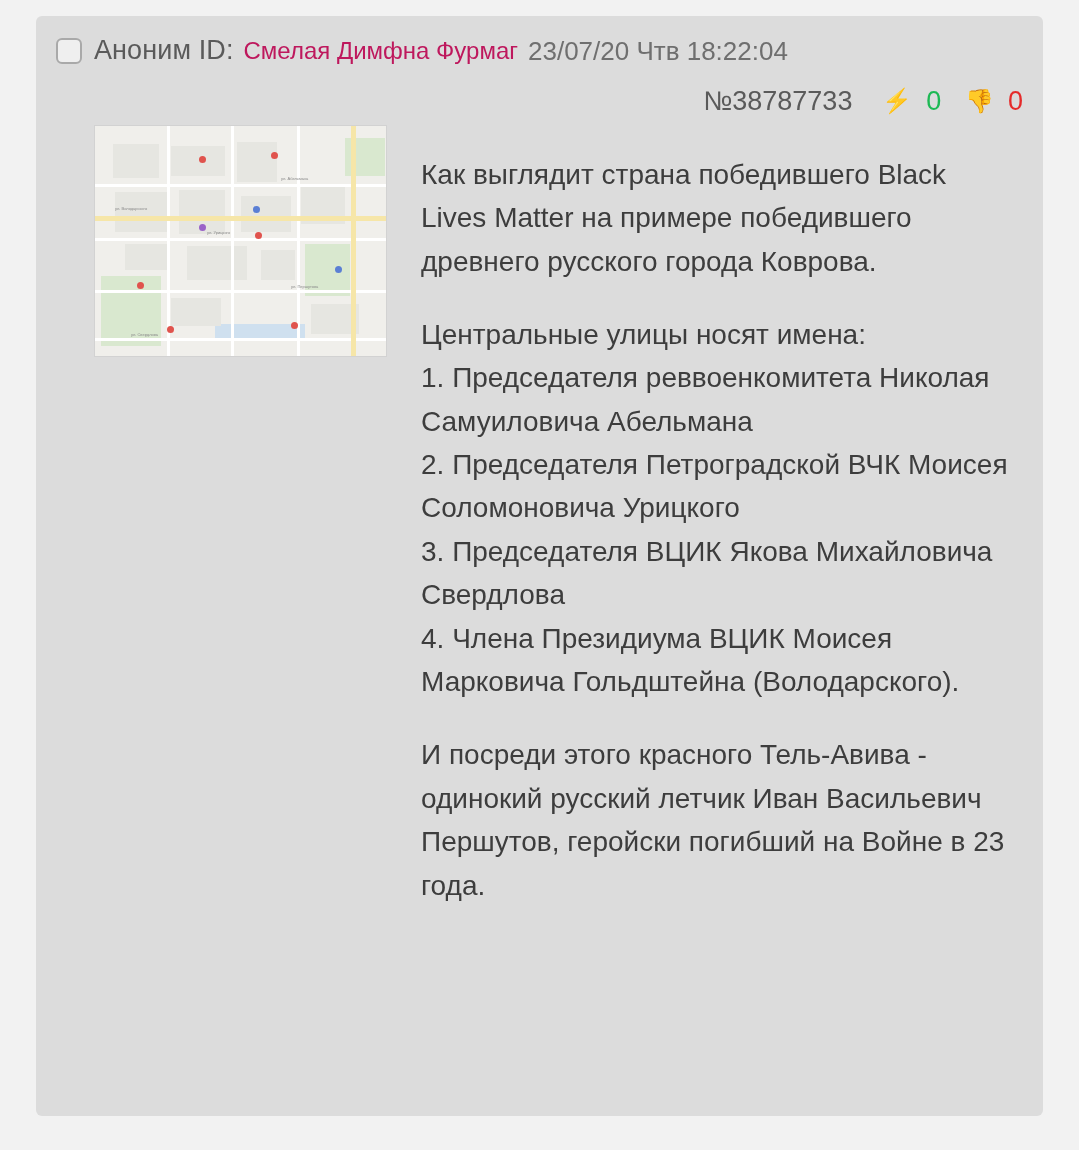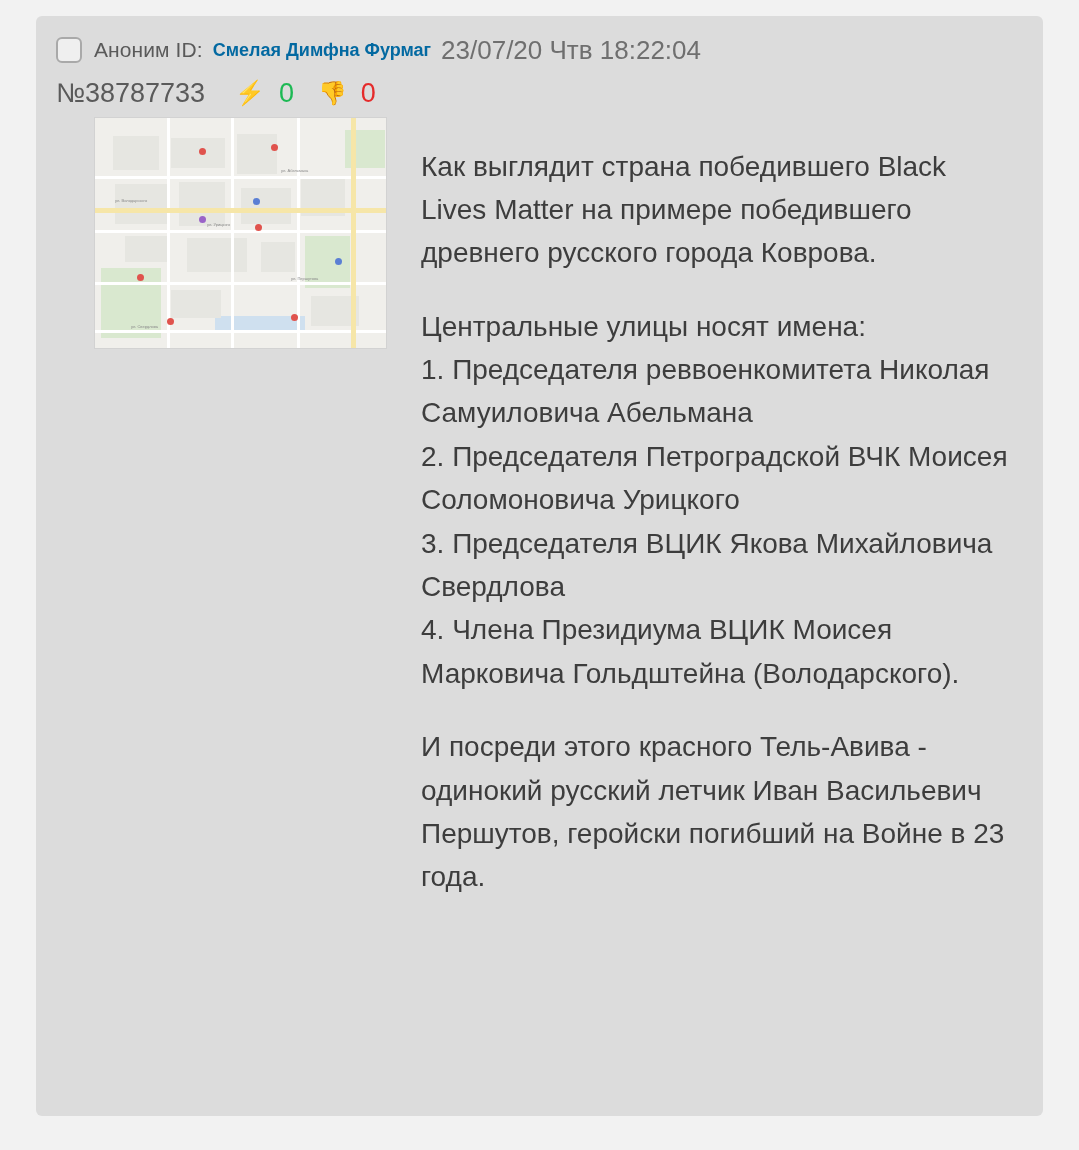--- a/index.html
+++ b/index.html
@@ -37,38 +37,39 @@
     width: 26px;
     height: 26px;
     border: 2px solid #a9a9a9;
     border-radius: 6px;
     background: #efefef;
     box-sizing: border-box;
     flex: 0 0 auto;
     margin-right: 2px;
   }
   .hdr-text {
-    font-size: 21px;
+    font-size: 27px;
     color: #5a5a5a;
     letter-spacing: 0.1px;
   }
   .hdr-name {
-    font-size: 18px;
-    color: #0369a1;
-    font-weight: 700;
+    font-size: 24px;
+    color: #be185d;
+    font-weight: 400;
   }
   .hdr-date {
     font-size: 26px;
     color: #6f6f6f;
   }
   .header-row2 {
     display: flex;
     align-items: center;
     gap: 14px;
-    margin-top: 11px;
+    margin-top: 18px;
+    justify-content: flex-end;
   }
   .post-no {
     font-size: 27px;
     color: #5a5a5a;
   }
   .icon-bolt {
     font-size: 24px;
     color: #6a6a6a;
     margin-left: 16px;
     line-height: 1;

